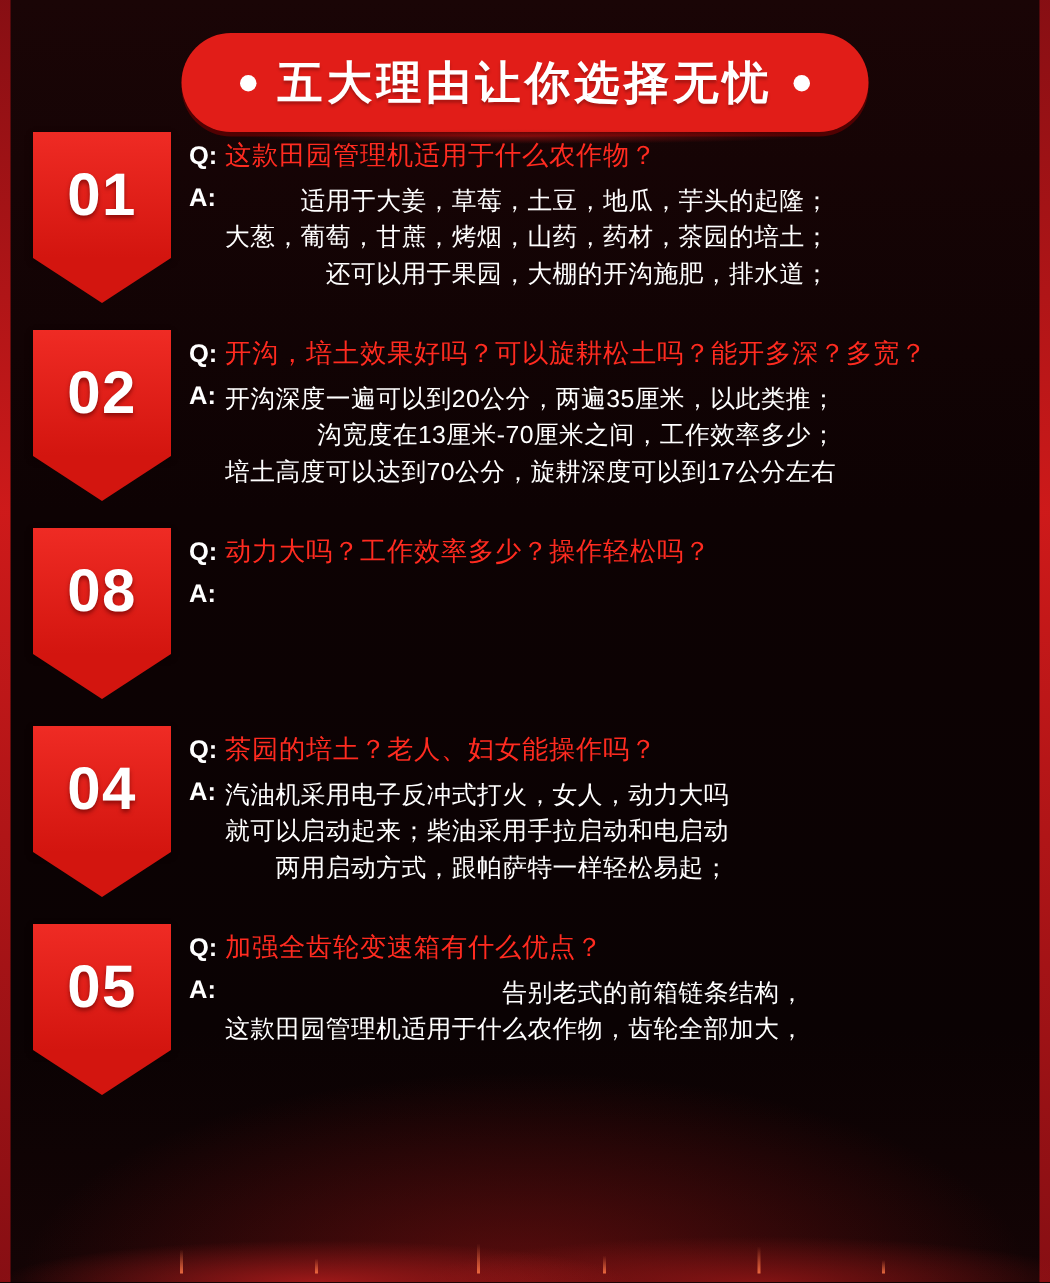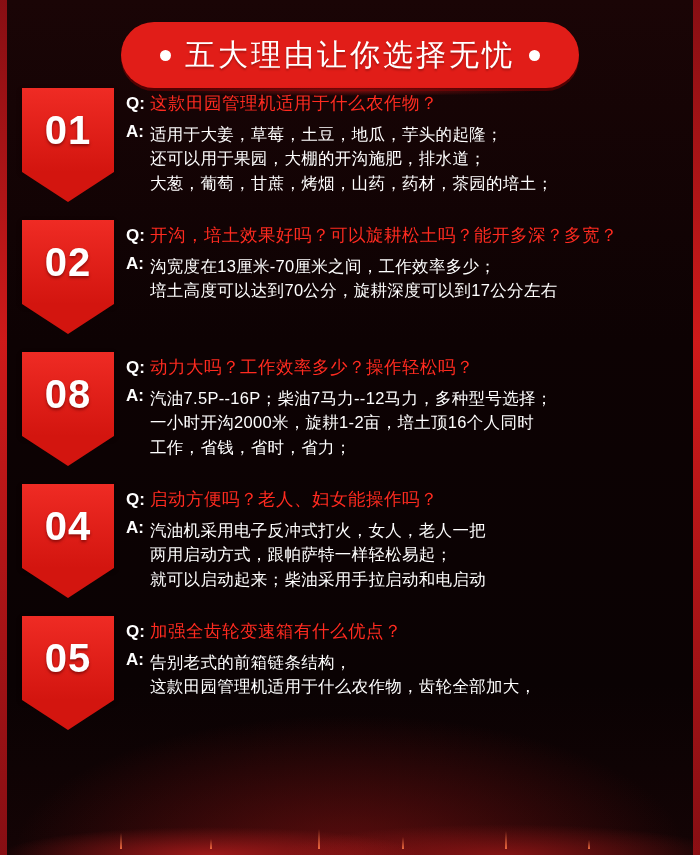--- a/index.html
+++ b/index.html
@@ -51,21 +51,21 @@
   .header .dot {
     width: 11px;
     height: 11px;
     border-radius: 50%;
     background: #ffffff;
     flex: 0 0 auto;
   }
   .header .title {
     color: #ffffff;
     font-size: 30px;
-    font-weight: normal;
+    font-weight: bold;
     letter-spacing: 3px;
     margin: 0 14px;
     white-space: nowrap;
     text-shadow: 0 2px 2px rgba(0,0,0,.25);
   }
   .header-shadow {
     position: absolute;
     left: 50%;
     transform: translateX(-50%);
     top: 86px;
@@ -147,21 +147,21 @@
   .a-row {
     display: flex;
     align-items: flex-start;
   }
   .a-text {
     color: #ffffff;
     font-size: 16.5px;
     line-height: 1.5;
     letter-spacing: .3px;
   }
-  .a-text .line { display: block; white-space: nowrap; }
+  .a-text .line { display: block; white-space: nowrap; text-align: right; }
 
   
   .bottom-glow {
     position: absolute;
     left: 0;
     right: 0;
     bottom: 0;
     height: 46px;
     background:
       radial-gradient(ellipse 300px 40px at 30% 100%, rgba(190,30,30,.75), rgba(0,0,0,0) 70%),
@@ -199,87 +199,83 @@
       </div>
       <div class="qa">
         <div class="q-row">
           <span class="q-mark">Q:</span>
           <span class="q-text">这款田园管理机适用于什么农作物？</span>
         </div>
         <div class="a-row">
           <span class="a-mark">A:</span>
           <span class="a-text">
             <span class="line">适用于大姜，草莓，土豆，地瓜，芋头的起隆；</span>
+            <span class="line">大葱，葡萄，甘蔗，烤烟，山药，药材，茶园的培土；</span>
             <span class="line">还可以用于果园，大棚的开沟施肥，排水道；</span>
-            <span class="line">大葱，葡萄，甘蔗，烤烟，山药，药材，茶园的培土；</span>
           </span>
         </div>
       </div>
     </div>
 
     <div class="faq">
       <div class="badge-wrap">
         <div class="badge">
           <span class="num">02</span>
         </div>
       </div>
       <div class="qa">
         <div class="q-row">
           <span class="q-mark">Q:</span>
           <span class="q-text">开沟，培土效果好吗？可以旋耕松土吗？能开多深？多宽？</span>
         </div>
         <div class="a-row">
           <span class="a-mark">A:</span>
           <span class="a-text">
+            <span class="line">开沟深度一遍可以到20公分，两遍35厘米，以此类推；</span>
             <span class="line">沟宽度在13厘米-70厘米之间，工作效率多少；</span>
             <span class="line">培土高度可以达到70公分，旋耕深度可以到17公分左右</span>
           </span>
         </div>
       </div>
     </div>
 
     <div class="faq">
       <div class="badge-wrap">
         <div class="badge">
           <span class="num">08</span>
         </div>
       </div>
       <div class="qa">
         <div class="q-row">
           <span class="q-mark">Q:</span>
           <span class="q-text">动力大吗？工作效率多少？操作轻松吗？</span>
         </div>
         <div class="a-row">
           <span class="a-mark">A:</span>
+        </div>
+      </div>
+    </div>
+
+    <div class="faq">
+      <div class="badge-wrap">
+        <div class="badge">
+          <span class="num">04</span>
+        </div>
+      </div>
+      <div class="qa">
+        <div class="q-row">
+          <span class="q-mark">Q:</span>
+          <span class="q-text">茶园的培土？老人、妇女能操作吗？</span>
+        </div>
+        <div class="a-row">
+          <span class="a-mark">A:</span>
           <span class="a-text">
-            <span class="line">汽油7.5P--16P；柴油7马力--12马力，多种型号选择；</span>
-            <span class="line">一小时开沟2000米，旋耕1-2亩，培土顶16个人同时</span>
-            <span class="line">工作，省钱，省时，省力；</span>
-          </span>
-        </div>
-      </div>
-    </div>
-
-    <div class="faq">
-      <div class="badge-wrap">
-        <div class="badge">
-          <span class="num">04</span>
-        </div>
-      </div>
-      <div class="qa">
-        <div class="q-row">
-          <span class="q-mark">Q:</span>
-          <span class="q-text">启动方便吗？老人、妇女能操作吗？</span>
-        </div>
-        <div class="a-row">
-          <span class="a-mark">A:</span>
-          <span class="a-text">
-            <span class="line">汽油机采用电子反冲式打火，女人，老人一把</span>
+            <span class="line">汽油机采用电子反冲式打火，女人，动力大吗</span>
+            <span class="line">就可以启动起来；柴油采用手拉启动和电启动</span>
             <span class="line">两用启动方式，跟帕萨特一样轻松易起；</span>
-            <span class="line">就可以启动起来；柴油采用手拉启动和电启动</span>
           </span>
         </div>
       </div>
     </div>
 
     <div class="faq">
       <div class="badge-wrap">
         <div class="badge">
           <span class="num">05</span>
         </div>

